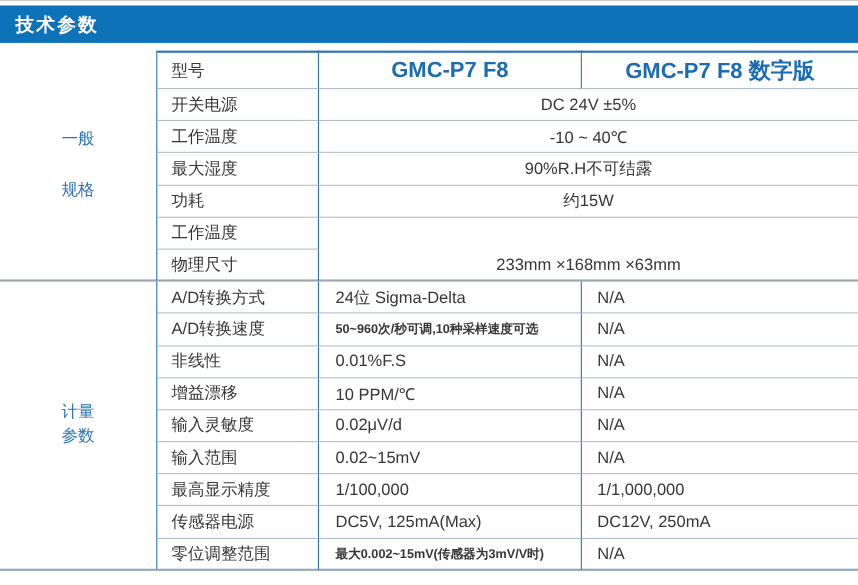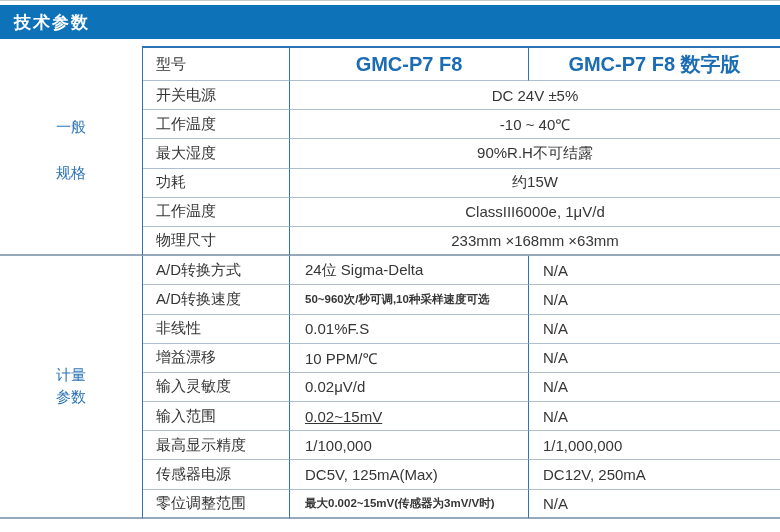--- a/index.html
+++ b/index.html
@@ -84,21 +84,20 @@
     <div class="cell lbl" style="grid-row:3;">工作温度</div>
     <div class="cell vspan" style="grid-row:3;">-10 ~ 40℃</div>
 
     <div class="cell lbl" style="grid-row:4;">最大湿度</div>
     <div class="cell vspan" style="grid-row:4;">90%R.H不可结露</div>
 
     <div class="cell lbl" style="grid-row:5;">功耗</div>
     <div class="cell vspan" style="grid-row:5;">约15W</div>
 
     <div class="cell lbl" style="grid-row:6;">工作温度</div>
-    <div class="cell vspan" style="grid-row:6;">ClassIII6000e, 1μV/d</div>
 
     <div class="cell lbl sec-end" style="grid-row:7;">物理尺寸</div>
     <div class="cell vspan sec-end" style="grid-row:7;">233mm ×168mm ×63mm</div>
 
     <div class="cell lbl" style="grid-row:8;">A/D转换方式</div>
 
     <div class="cell group" style="grid-row:8 / span 9;">
       <div>计量</div>
       <div>参数</div>
     </div>
@@ -115,21 +114,21 @@
 
     <div class="cell lbl" style="grid-row:11;">增益漂移</div>
     <div class="cell v1" style="grid-row:11;">10 PPM/℃</div>
     <div class="cell v2" style="grid-row:11;">N/A</div>
 
     <div class="cell lbl" style="grid-row:12;">输入灵敏度</div>
     <div class="cell v1" style="grid-row:12;">0.02μV/d</div>
     <div class="cell v2" style="grid-row:12;">N/A</div>
 
     <div class="cell lbl" style="grid-row:13;">输入范围</div>
-    <div class="cell v1" style="grid-row:13;text-decoration:underline;">0.02~15mV</div>
+    <div class="cell v1" style="grid-row:13;">0.02~15mV</div>
     <div class="cell v2" style="grid-row:13;">N/A</div>
 
     <div class="cell lbl" style="grid-row:14;">最高显示精度</div>
     <div class="cell v1" style="grid-row:14;text-align:center;">1/100,000</div>
     <div class="cell v2" style="grid-row:14;">1/1,000,000</div>
 
     <div class="cell lbl" style="grid-row:15;">传感器电源</div>
     <div class="cell v1" style="grid-row:15;">DC5V, 125mA(Max)</div>
     <div class="cell v2" style="grid-row:15;">DC12V, 250mA</div>
 

